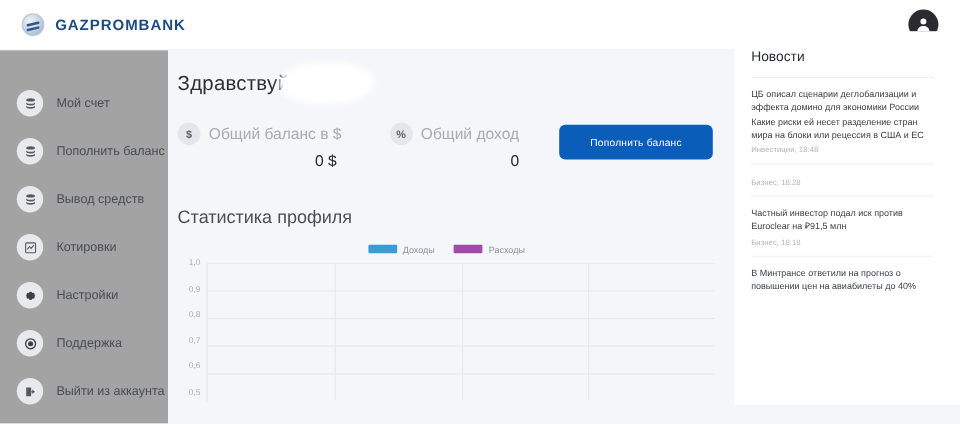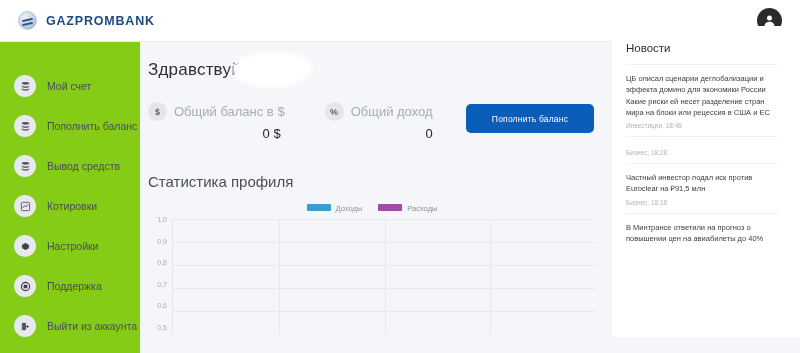--- a/index.html
+++ b/index.html
@@ -35,21 +35,21 @@
   }
   .avatar-btn {
     width: 25px; height: 25px; border-radius: 50%; background: #2b2b2f;
     display: flex; align-items: center; justify-content: center; cursor: pointer;
   }
   .avatar-btn svg { display: block; }
 
   
   .sidebar {
     position: absolute; top: 42px; left: 0; width: 140px; height: 311px;
-    background: #84cc16; padding-top: 24px; text-align: right;
+    background: #a3a3a3; padding-top: 24px; text-align: right;
   }
   .nav-item {
     display: flex; align-items: center; gap: 11px;
     padding: 0 0 0 14px; height: 40px; cursor: pointer;
   }
   .nav-icon {
     width: 22px; height: 22px; border-radius: 50%; background: #e7e9ee;
     display: flex; align-items: center; justify-content: center; flex: none;
   }
   .nav-icon svg { display: block; }

